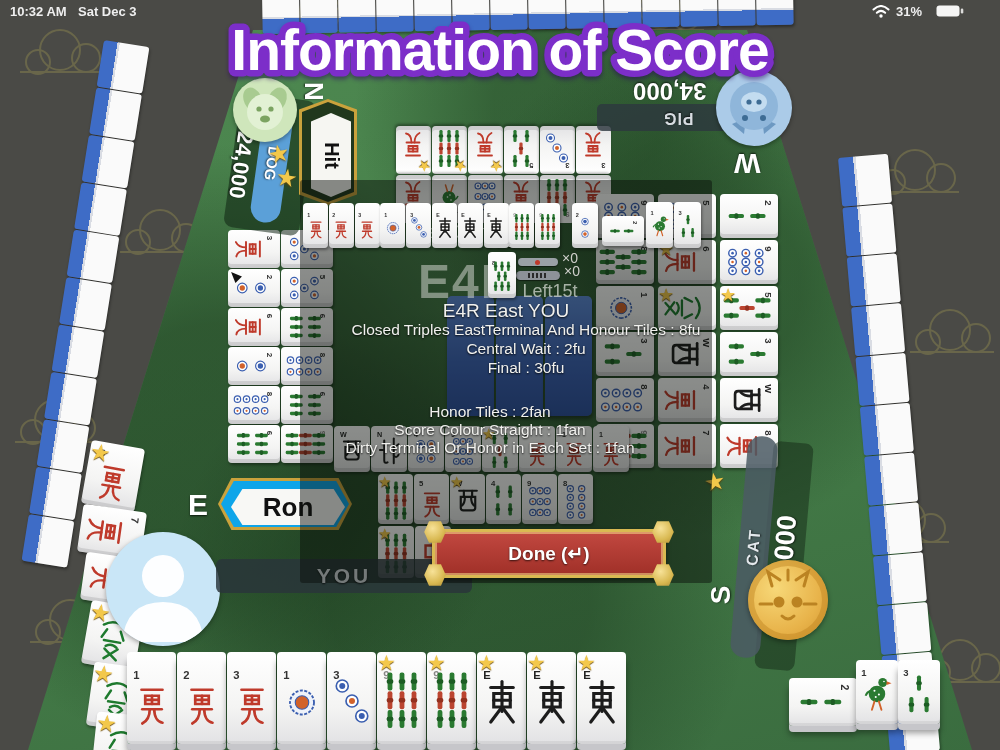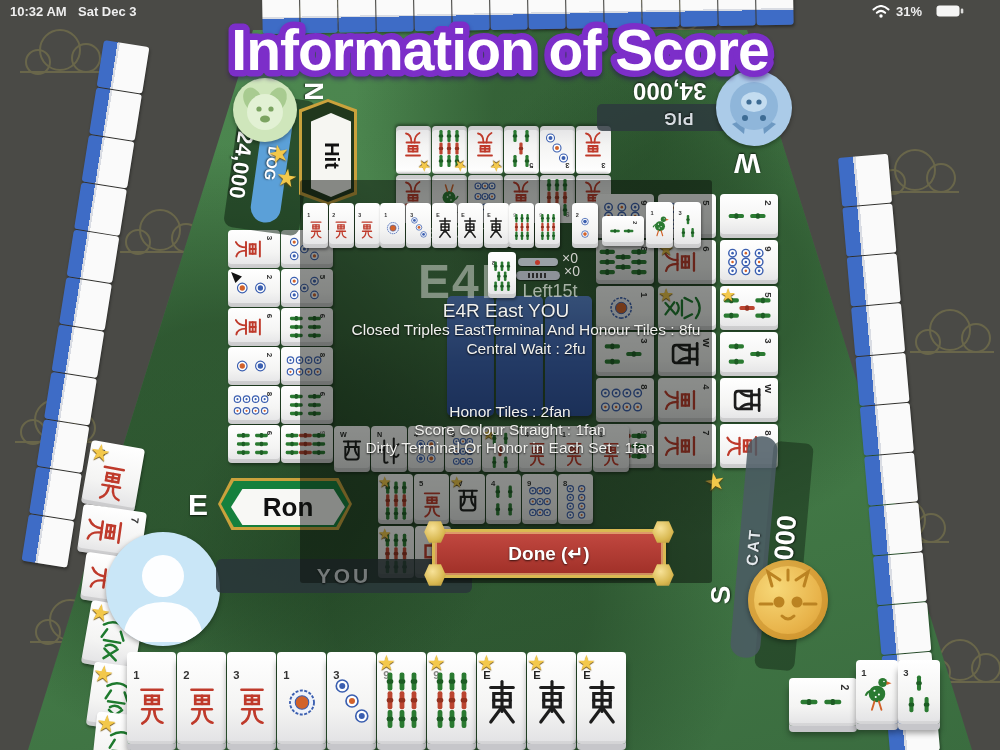--- a/index.html
+++ b/index.html
@@ -1423,21 +1423,21 @@
           <path d="M34 56 Q40 62 46 56"></path>
           <path d="M12 44 H24 M56 44 H68"></path>
           <path d="M40 10 V20"></path>
         </g>
       </svg></div>
     <div class="rotwrap" style="left: 706px; top: 580px; width: 30px; height: 30px;">
       <span class="scoretext" style="font-size: 28px; transform: rotate(-90deg);">S</span>
     </div>
     <span class="star-free" style="left: 704px; top: 468px; transform: rotate(-10deg);">★</span>
     <div class="banner-outer bclip" style="left: 218px; top: 478px; width: 134px; height: 52px; background: rgb(202, 162, 60);">
-      <div class="abs bclip" style="left: 3px; top: 3px; width: 128px; height: 46px; background: #15803d;">
+      <div class="abs bclip" style="left: 3px; top: 3px; width: 128px; height: 46px; background: #0ea5e9;">
         <div class="abs bclip" style="left: 10px; top: 8px; width: 114px; height: 36px; background: rgb(248, 248, 245); display: flex; align-items: center; justify-content: center;">
           <span style="font-size: 26px; font-weight: bold; color: rgb(17, 17, 17);">Ron</span>
         </div>
       </div>
     </div>
     <span class="seat abs" style="left: 188px; top: 488px; font-size: 30px;">E</span>
     <div class="abs" style="left: 106px; top: 532px; width: 114px; height: 114px; border-radius: 50%; background: rgb(201, 230, 247); box-shadow: rgba(0, 0, 0, 0.35) 0px 2px 5px; overflow: hidden;"><svg width="114" height="114" viewBox="0 0 114 114">
         <circle cx="57" cy="44" r="21" fill="#fdfeff"></circle>
         <path d="M16 110 Q20 70 57 70 Q94 70 98 110 Z" fill="#fdfeff"></path>
       </svg></div>
@@ -1458,22 +1458,23 @@
   <div class="abs ov-line" style="left:562px;top:250px;font-size:14px;color:#cfcfcb;text-shadow:none;">×0</div>
   <div class="pill" style="left:516px;top:271px;width:44px;height:9px;background:#8d9298;box-shadow:0 1px 1px rgba(0,0,0,.5);">
     <div class="abs" style="left:12px;top:2px;width:20px;height:5px;background:repeating-linear-gradient(90deg,#2a2a2a 0 2px,#8d9298 2px 4px);"></div>
   </div>
   <div class="abs ov-line" style="left:564px;top:263px;font-size:14px;color:#cfcfcb;text-shadow:none;">×0</div>
   <div class="abs ov-line" style="left:500px;top:281px;width:100px;font-size:18px;color:rgba(212,218,210,.75);text-shadow:none;">Left15t</div>
   <div class="abs ov-line" style="left:300px;top:300px;width:412px;font-size:19px;">E4R East YOU</div>
   <div class="abs" id="fu-block" style="left:300px;top:320px;width:452px;">
       <div class="ov-line" style="font-size: 15.5px; line-height: 19px;">Closed Triples EastTerminal And Honour Tiles : 8fu</div>
       <div class="ov-line" style="font-size: 15.5px; line-height: 19px;">Central Wait : 2fu</div>
-    </div>
-  <div class="abs" id="fan-block" style="left:304px;top:403px;width:412px;">
+      <div class="ov-line" style="font-size: 15.5px; line-height: 19px;">Final : 30fu</div>
+    </div>
+  <div class="abs" id="fan-block" style="left:284px;top:403px;width:412px;">
       <div class="ov-line" style="font-size: 15.5px; line-height: 18px;">Honor Tiles : 2fan</div>
       <div class="ov-line" style="font-size: 15.5px; line-height: 18px;">Score Colour Straight : 1fan</div>
       <div class="ov-line" style="font-size: 15.5px; line-height: 18px;">Dirty Terminal Or Honor in Each Set : 1fan</div>
     </div>
   <div id="done-btn" style="left:432px;top:529px;width:228px;height:43px;">
     <div class="hexorn" style="left:-12px;top:-12px;"></div>
     <div class="hexorn" style="right:-12px;top:-12px;"></div>
     <div class="hexorn" style="left:-12px;bottom:-12px;"></div>
     <div class="hexorn" style="right:-12px;bottom:-12px;"></div>
     <span class="scoretext" style="font-size:19px;">Done (↵)</span>

